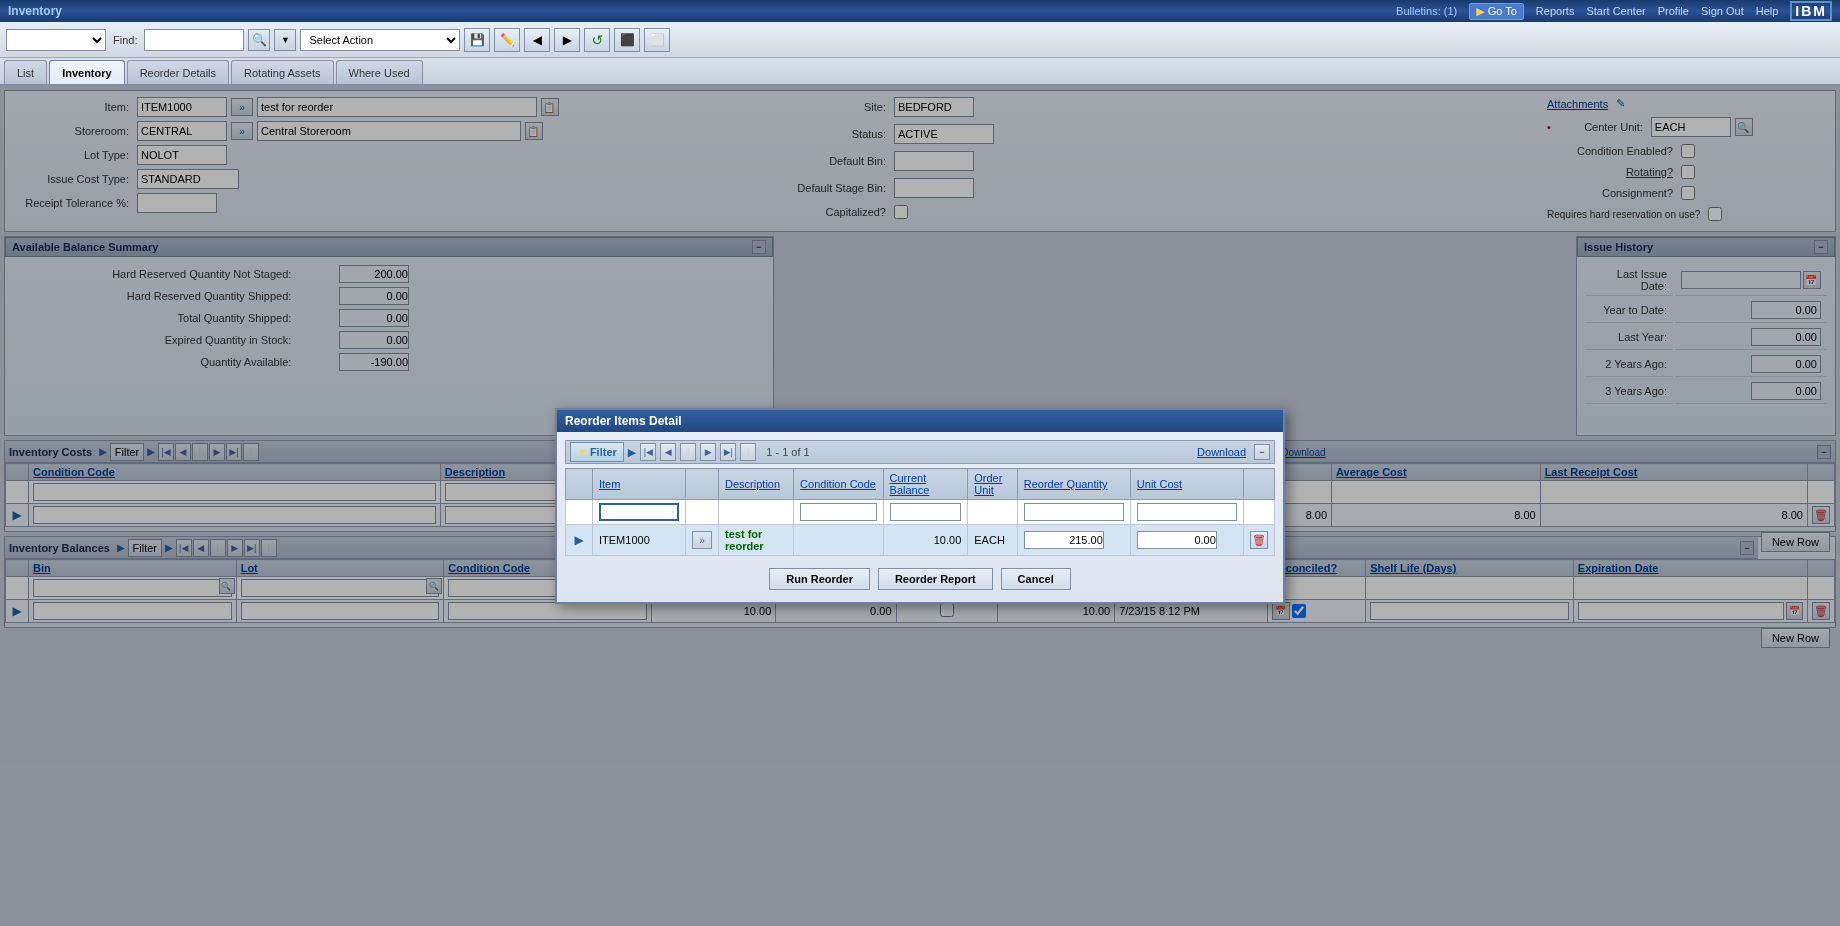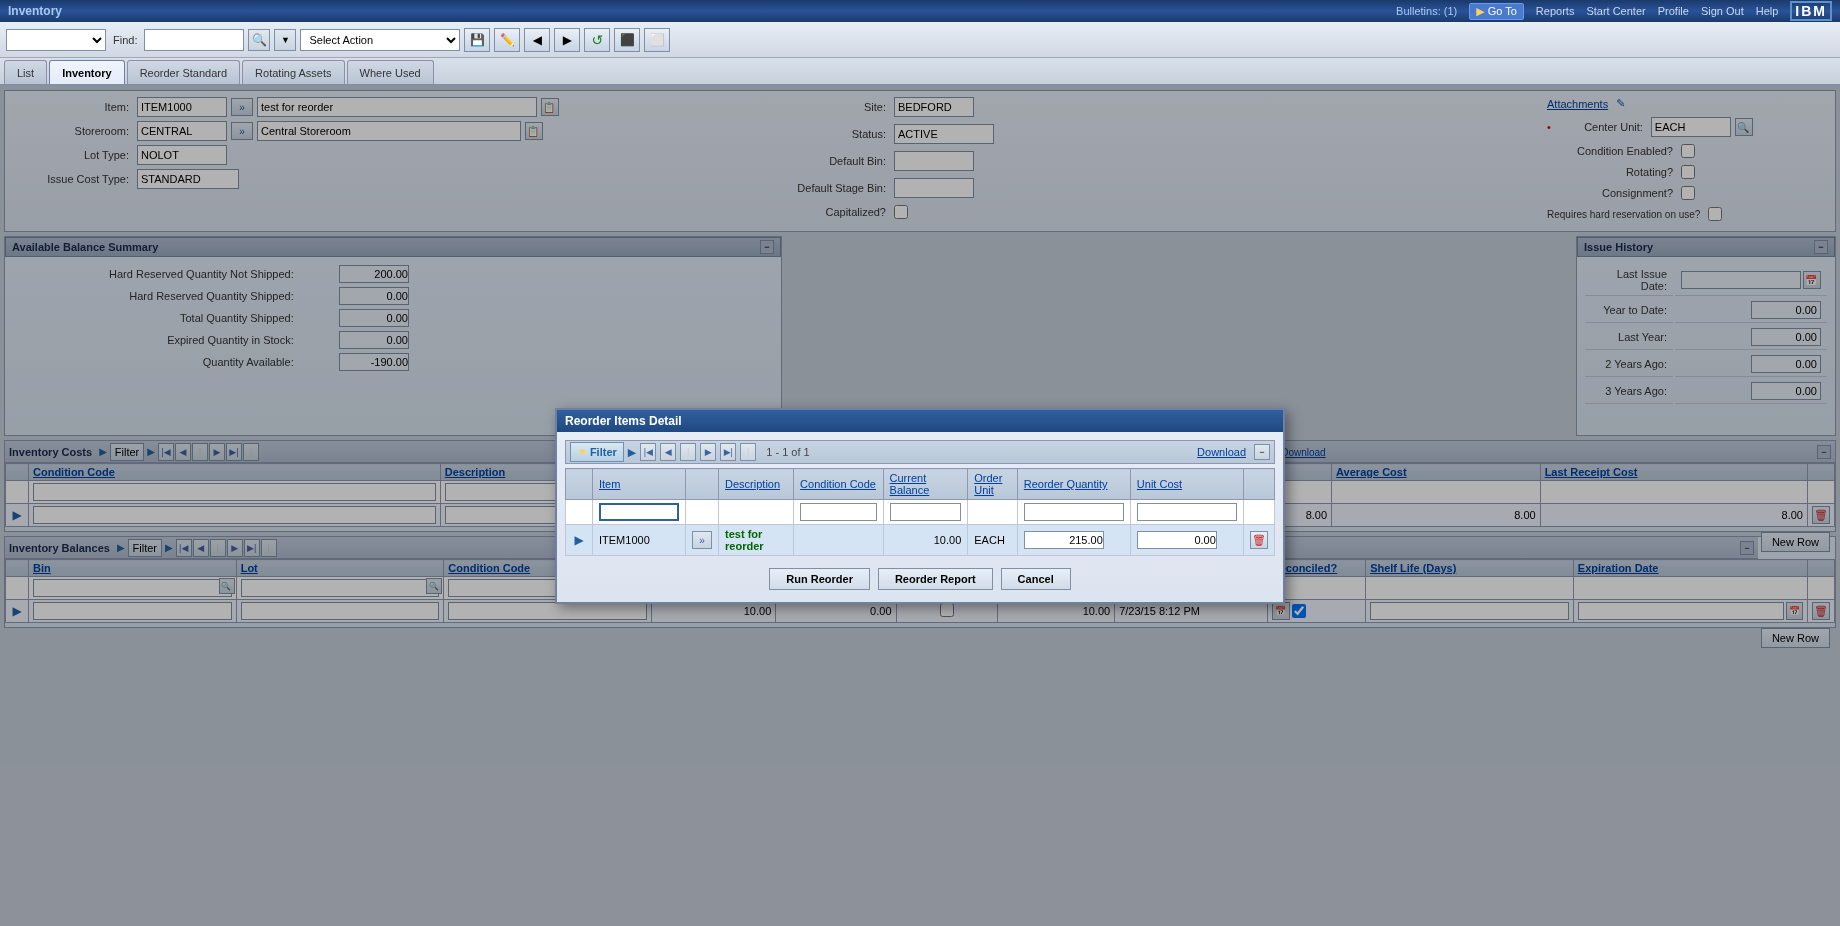--- a/index.html
+++ b/index.html
@@ -148,21 +148,21 @@
       padding: 2px 6px;
       font-weight: bold;
       color: #1a2a4a;
       display: flex;
       align-items: center;
       gap: 4px;
       margin-bottom: 2px;
     }
 
     
-    .lower-panels { display: flex; gap: 8px; margin-bottom: 4px; }
+    .lower-panels { display: flex; gap: 16px; margin-bottom: 4px; }
     .panel-left { flex: 1; }
     .panel-right { width: 260px; }
 
     .data-panel {
       background: linear-gradient(180deg, #e4ecf8 0%, #d8e4f0 100%);
       border: 1px solid #9098b0;
     }
     .panel-toolbar {
       background: linear-gradient(180deg, #c0ccdc 0%, #b0bcd0 100%);
       border-bottom: 1px solid #9098b0;
@@ -391,21 +391,21 @@
 </div>
 
 <div class="tabs-bar">
   <div class="tab">
     <span>List</span>
   </div>
   <div class="tab active">
     <span>Inventory</span>
   </div>
   <div class="tab">
-    <span>Reorder Standard</span>
+    <span>Reorder Details</span>
   </div>
   <div class="tab">
     <span>Rotating Assets</span>
   </div>
   <div class="tab">
     <span>Where Used</span>
   </div>
 </div>
 
 <div class="main-content">
@@ -429,20 +429,24 @@
           <div class="lookup-btn">📋</div>
         </div>
         <div class="form-row">
           <span class="form-label">Lot Type:</span>
           <input class="form-input" style="width: 90px;" value="NOLOT">
         </div>
         <div class="form-row">
           <span class="form-label">Issue Cost Type:</span>
           <input class="form-input" style="width: 102px;" value="STANDARD">
         </div>
+        <div class="form-row">
+          <span class="form-label">Receipt Tolerance %:</span>
+          <input class="form-input" style="width: 80px;" value="">
+        </div>
       </div>
 
       <div style="flex:1; display:flex; flex-direction:column; gap:3px;">
         <div class="form-row">
           <span class="form-label" style="min-width:110px;">Site:</span>
           <input class="form-input" style="width: 80px;" value="BEDFORD">
         </div>
         <div class="form-row">
           <span class="form-label" style="min-width:110px;">Status:</span>
           <input class="form-input" style="width: 100px;" value="ACTIVE">
@@ -470,21 +474,21 @@
           <span style="color:#cc0000; margin-right:2px;">•</span>
           <span class="form-label" style="min-width:90px; text-align:right;">Center Unit:</span>
           <input class="form-input" style="width: 80px;" value="EACH">
           <div class="lookup-btn">🔍</div>
         </div>
         <div class="form-row">
           <span class="form-label" style="min-width:130px; text-align:right;">Condition Enabled?</span>
           <input type="checkbox" class="checkbox-field" style="">
         </div>
         <div class="form-row">
-          <span class="form-label" style="min-width:130px; ">Rotating?</span>
+          <span class="form-label" style="min-width:130px; text-decoration:underline;">Rotating?</span>
           <input type="checkbox" class="checkbox-field" style="">
         </div>
         <div class="form-row">
           <span class="form-label" style="min-width:130px; text-align:right;">Consignment?</span>
           <input type="checkbox" class="checkbox-field" style="">
         </div>
         <div class="form-row">
           <span class="form-label" style="min-width:130px; text-align:right; font-size:10px;">Requires hard reservation on use?</span>
           <input type="checkbox" class="checkbox-field" style="">
         </div>
@@ -497,21 +501,21 @@
     <div class="panel-left">
       <div class="data-panel" style="min-height:200px;">
         <div class="section-header">
           <span>Available Balance Summary</span>
           <div class="section-collapse">−</div>
         </div>
         <div style="padding: 4px 8px;">
           <table style="width:400px; border-collapse:collapse;">
             <tbody>
             <tr>
-              <td style="text-align:right; padding:2px 4px; color:#333;">Hard Reserved Quantity Not Shipped:</td>
+              <td style="text-align:right; padding:2px 4px; color:#333;">Hard Reserved Quantity Not Staged:</td>
               <td style="text-align:right; padding:2px 4px;">
                 <input type="text" value="200.00" style="width: 70px; height: 18px; border: 1px solid rgb(128, 144, 164); text-align: right; background: rgb(232, 238, 248);">
               </td>
             </tr>
             <tr>
               <td style="text-align:right; padding:2px 4px; color:#333;">Hard Reserved Quantity Shipped:</td>
               <td style="text-align:right; padding:2px 4px;">
                 <input type="text" value="0.00" style="width: 70px; height: 18px; border: 1px solid rgb(128, 144, 164); text-align: right; background: rgb(232, 238, 248);">
               </td>
             </tr>

